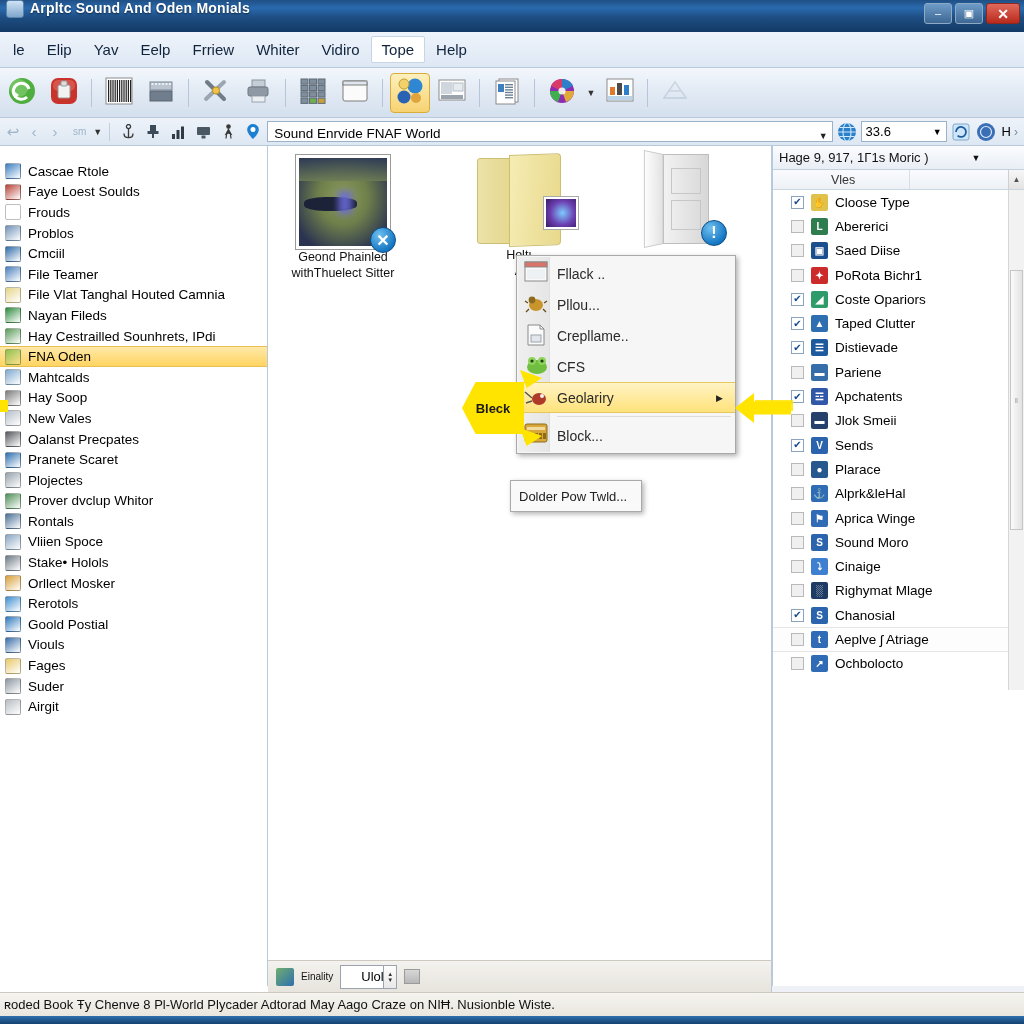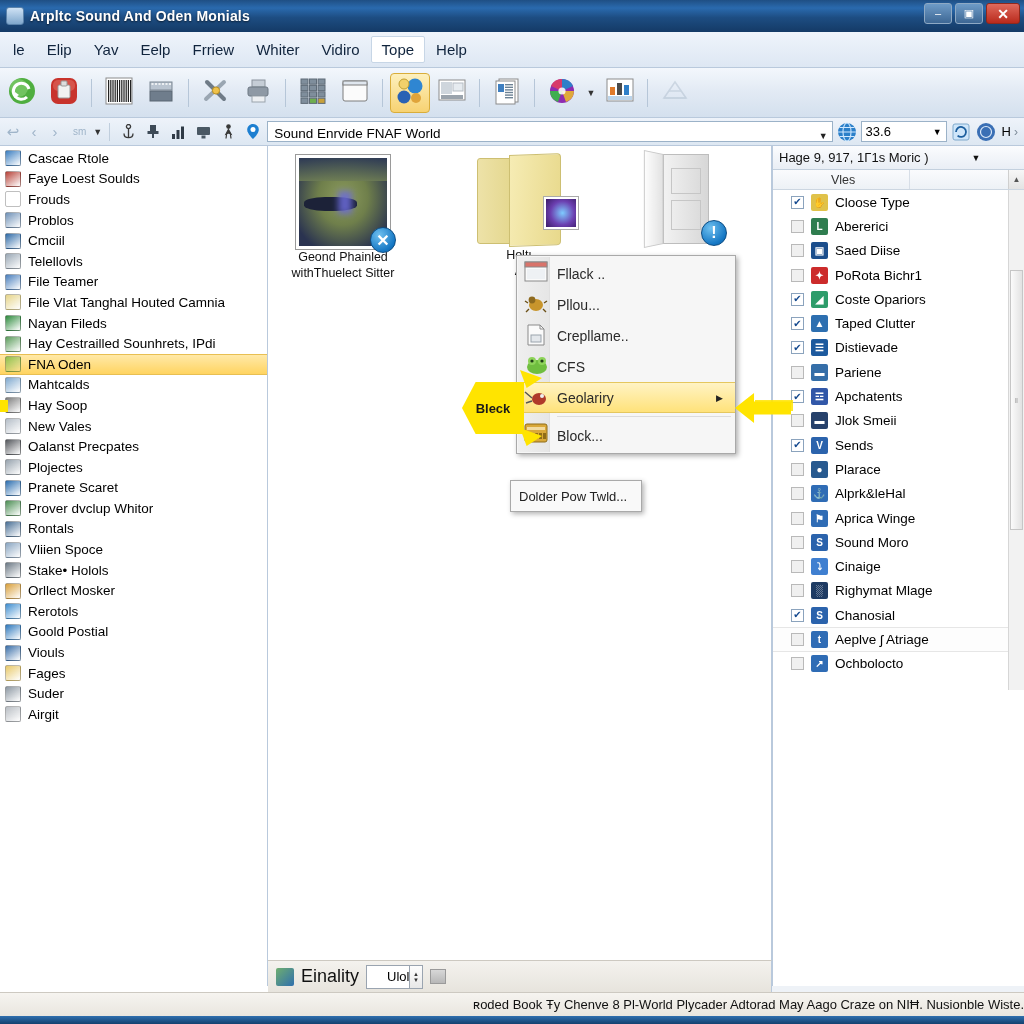--- a/index.html
+++ b/index.html
@@ -8,21 +8,21 @@
     width:1024px; height:1024px; overflow:hidden;
     font-family:"Liberation Sans", sans-serif;
     font-size:13px; color:#000; background:#eef2f7;
     position:relative;
   }
 
   
   #titlebar{
     position:absolute; left:0; top:0; width:1024px; height:32px;
     background:linear-gradient(180deg,#1f4f84 0%,#2a6aae 25%,#1d4d82 55%,#143a66 100%);
-    display:flex; align-items:center; padding-left:6px;
+    display:flex; padding-left:6px;
   }
   #titlebar .tb-ico{
     width:18px;height:18px;border-radius:3px;
     background:linear-gradient(180deg,#cfe2f5,#7fa7cc);
     border:1px solid #5b83ab; flex:0 0 auto; margin-right:6px;
   }
   #titlebar .tb-text{
     color:#fff; font-size:14px; font-weight:bold;
     text-shadow:0 1px 2px rgba(0,0,0,.6); letter-spacing:.2px;
     white-space:nowrap;
@@ -85,21 +85,21 @@
   #addr-input .drop{ position:absolute; right:4px; font-size:9px; color:#222; }
   .zoom-combo{
     width:86px;height:21px;background:#fff;border:1px solid #9bb2c8;
     display:flex;align-items:center;justify-content:space-between;padding:0 4px;font-size:13px;
   }
 
   
   #leftpanel{
     position:absolute;left:0;top:146px;width:268px;height:840px;
     background:#fff; border-right:1px solid #b9c9dc; overflow:hidden;
-    padding-top:2px;
+    padding-top:15px;
   }
   .lrow{ height:20.6px; display:flex; align-items:center; padding-left:5px; gap:7px; font-size:13.5px; }
   .lrow.sel{ background:linear-gradient(180deg,#ffe9a8,#ffd461); border-top:1px solid #e8bf52; border-bottom:1px solid #e8bf52; }
   .lico{ width:16px;height:16px;flex:0 0 16px; border-radius:2px; }
   .ltext{ white-space:nowrap; overflow:hidden; }
 
   
   #centerpanel{
     position:absolute;left:268px;top:146px;width:504px;height:840px;
     background:#fff;border-right:1px solid #b9c9dc; overflow:hidden;
@@ -198,35 +198,35 @@
       background:linear-gradient(90deg,#fbfbfb,#e2e2e2);border:1px solid #c6c6c6;
       display:flex;align-items:center;justify-content:center;font-size:8px;color:#999; }
 
   
   #bottombar{
     position:absolute;left:268px;top:960px;width:504px;height:32px;
     background:linear-gradient(180deg,#f4f2ee,#e7e4dd);
     border-top:1px solid #cdc9c1;border-right:1px solid #b9c9dc;
     display:flex;align-items:center;gap:7px;padding-left:8px;
   }
-  #bottombar .blabel{ font-size:18px;color:#111; }
+  #bottombar .blabel{ font-size:10px;color:#111; }
   #bottombar .bfield{
     width:44px;height:24px;background:#fff;border:1px solid #9aa4b0;
     display:flex;align-items:center;padding-left:20px;font-size:13px;
   }
   .spinner{ width:13px;height:24px;border:1px solid #9aa4b0;border-left:none;
     background:linear-gradient(180deg,#fdfdfd,#e8e8e8);
     display:flex;flex-direction:column;align-items:center;justify-content:center;
     font-size:6px;color:#333;line-height:6px; }
   #statusbar{
     position:absolute;left:0;top:992px;width:1024px;height:24px;
     background:linear-gradient(180deg,#f6f4f0,#e9e6df);
     border-top:1px solid #cdc9c1;
     display:flex;align-items:center;padding-left:4px;
-    font-size:13px;color:#111;white-space:nowrap;overflow:hidden;justify-content:flex-end;
+    font-size:13px;color:#111;white-space:nowrap;overflow:hidden;
   }
   #taskbar{
     position:absolute;left:0;top:1016px;width:1024px;height:8px;
     background:linear-gradient(180deg,#2f6fae,#14416f);
   }
   .leftfill{ position:absolute;left:0;top:146px;width:268px;height:878px;background:#fff;z-index:-1; }
 </style>
 </head>
 <body>
 
@@ -498,24 +498,20 @@
     </div>
     <div class="lrow">
       <span class="lico" style="background: linear-gradient(145deg, rgb(112, 146, 184), rgba(255, 255, 255, 0.2)); border: 1px solid rgba(0, 0, 0, 0.25);"></span>
       <span class="ltext">Problos</span>
     </div>
     <div class="lrow">
       <span class="lico" style="background: linear-gradient(145deg, rgb(47, 107, 168), rgba(255, 255, 255, 0.2)); border: 1px solid rgba(0, 0, 0, 0.25);"></span>
       <span class="ltext">Cmciil</span>
     </div>
     <div class="lrow">
-      <span class="lico" style="background: linear-gradient(145deg, rgb(154, 168, 181), rgba(255, 255, 255, 0.2)); border: 1px solid rgba(0, 0, 0, 0.25);"></span>
-      <span class="ltext">Telellovls</span>
-    </div>
-    <div class="lrow">
       <span class="lico" style="background: linear-gradient(145deg, rgb(74, 127, 189), rgba(255, 255, 255, 0.2)); border: 1px solid rgba(0, 0, 0, 0.25);"></span>
       <span class="ltext">File Teamer</span>
     </div>
     <div class="lrow">
       <span class="lico" style="background: linear-gradient(145deg, rgb(230, 213, 138), rgba(255, 255, 255, 0.2)); border: 1px solid rgba(0, 0, 0, 0.25);"></span>
       <span class="ltext">File Vlat Tanghal Houted Camnia</span>
     </div>
     <div class="lrow">
       <span class="lico" style="background: linear-gradient(145deg, rgb(46, 139, 61), rgba(255, 255, 255, 0.2)); border: 1px solid rgba(0, 0, 0, 0.25);"></span>
       <span class="ltext">Nayan Fileds</span>
@@ -538,26 +534,26 @@
     </div>
     <div class="lrow">
       <span class="lico" style="background: linear-gradient(145deg, rgb(181, 190, 200), rgba(255, 255, 255, 0.2)); border: 1px solid rgba(0, 0, 0, 0.25);"></span>
       <span class="ltext">New Vales</span>
     </div>
     <div class="lrow">
       <span class="lico" style="background: linear-gradient(145deg, rgb(85, 88, 93), rgba(255, 255, 255, 0.2)); border: 1px solid rgba(0, 0, 0, 0.25);"></span>
       <span class="ltext">Oalanst Precpates</span>
     </div>
     <div class="lrow">
+      <span class="lico" style="background: linear-gradient(145deg, rgb(45, 111, 176), rgba(255, 255, 255, 0.2)); border: 1px solid rgba(0, 0, 0, 0.25);"></span>
+      <span class="ltext">Pranete Scaret</span>
+    </div>
+    <div class="lrow">
       <span class="lico" style="background: linear-gradient(145deg, rgb(151, 163, 174), rgba(255, 255, 255, 0.2)); border: 1px solid rgba(0, 0, 0, 0.25);"></span>
       <span class="ltext">Plojectes</span>
-    </div>
-    <div class="lrow">
-      <span class="lico" style="background: linear-gradient(145deg, rgb(45, 111, 176), rgba(255, 255, 255, 0.2)); border: 1px solid rgba(0, 0, 0, 0.25);"></span>
-      <span class="ltext">Pranete Scaret</span>
     </div>
     <div class="lrow">
       <span class="lico" style="background: linear-gradient(145deg, rgb(77, 143, 85), rgba(255, 255, 255, 0.2)); border: 1px solid rgba(0, 0, 0, 0.25);"></span>
       <span class="ltext">Prover dvclup Whitor</span>
     </div>
     <div class="lrow">
       <span class="lico" style="background: linear-gradient(145deg, rgb(74, 112, 150), rgba(255, 255, 255, 0.2)); border: 1px solid rgba(0, 0, 0, 0.25);"></span>
       <span class="ltext">Rontals</span>
     </div>
     <div class="lrow">

